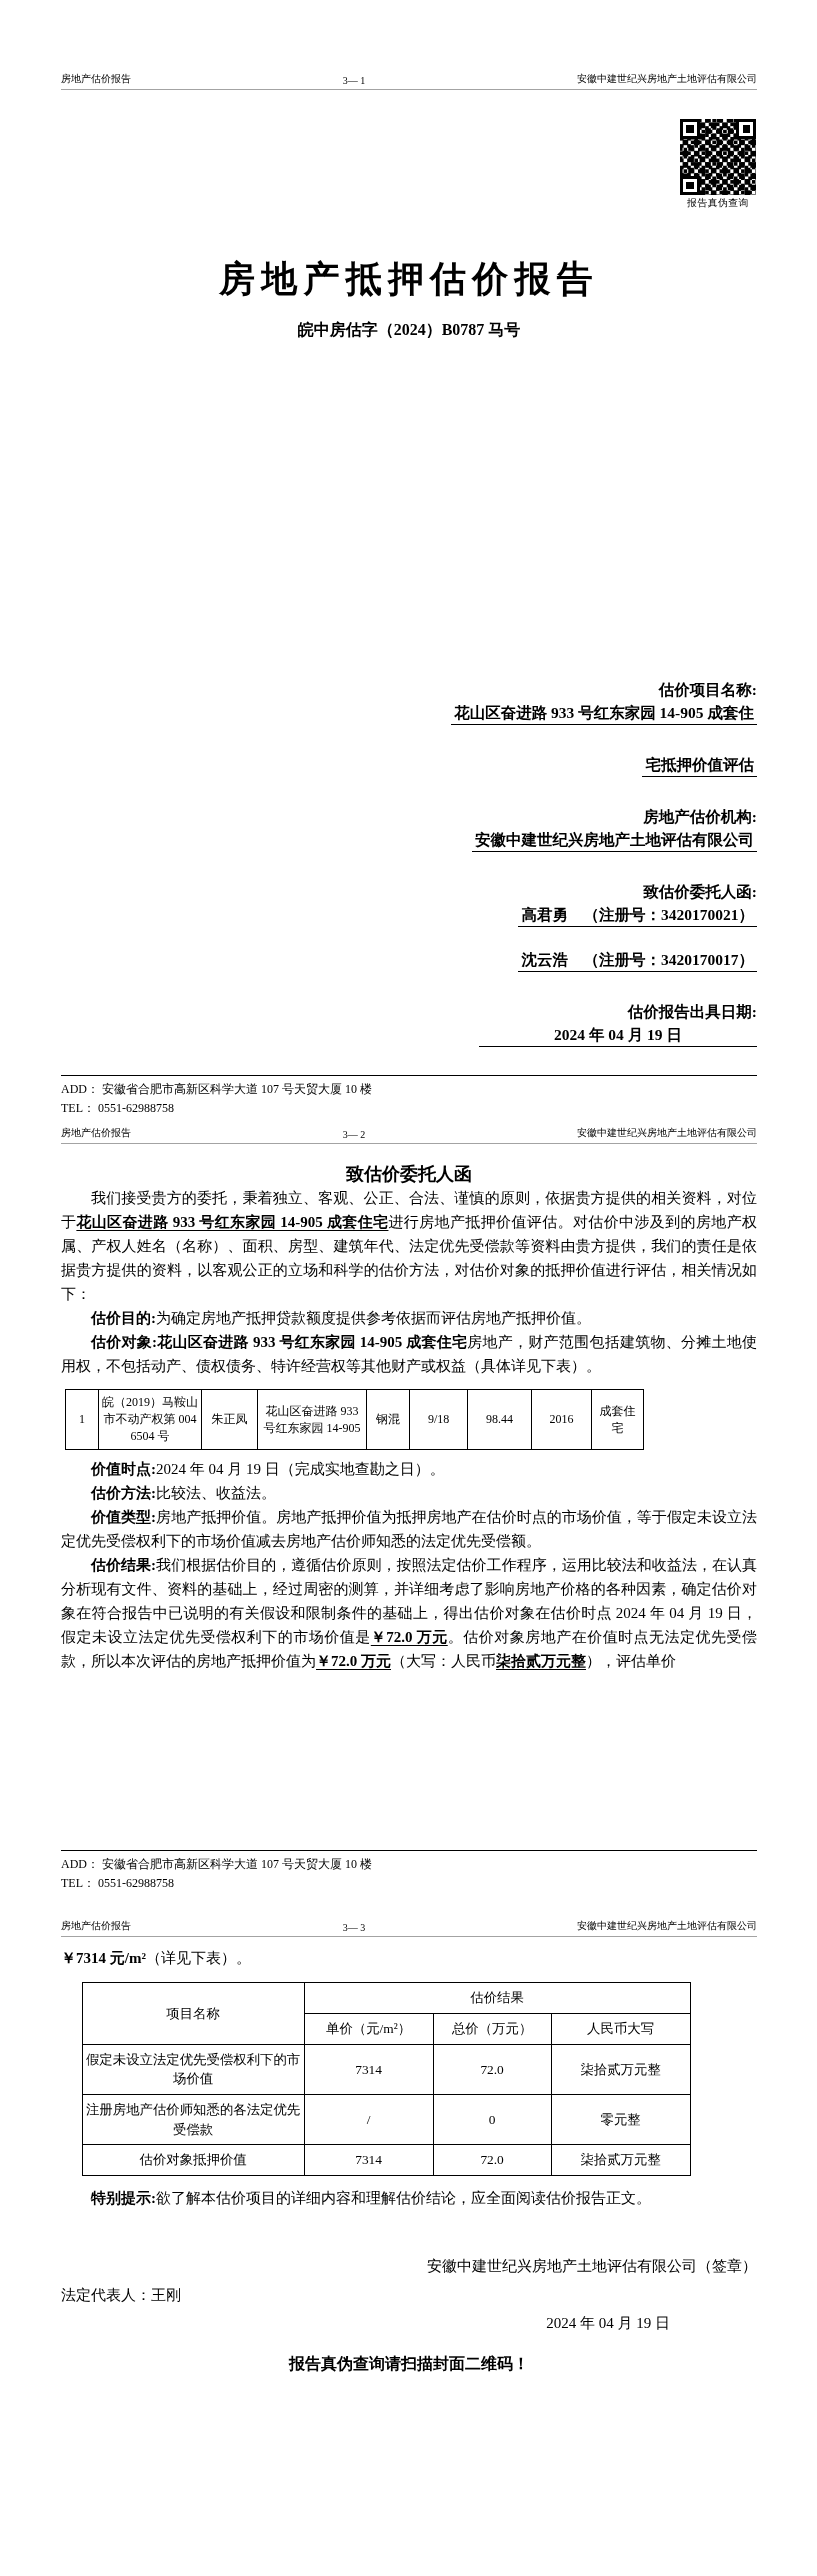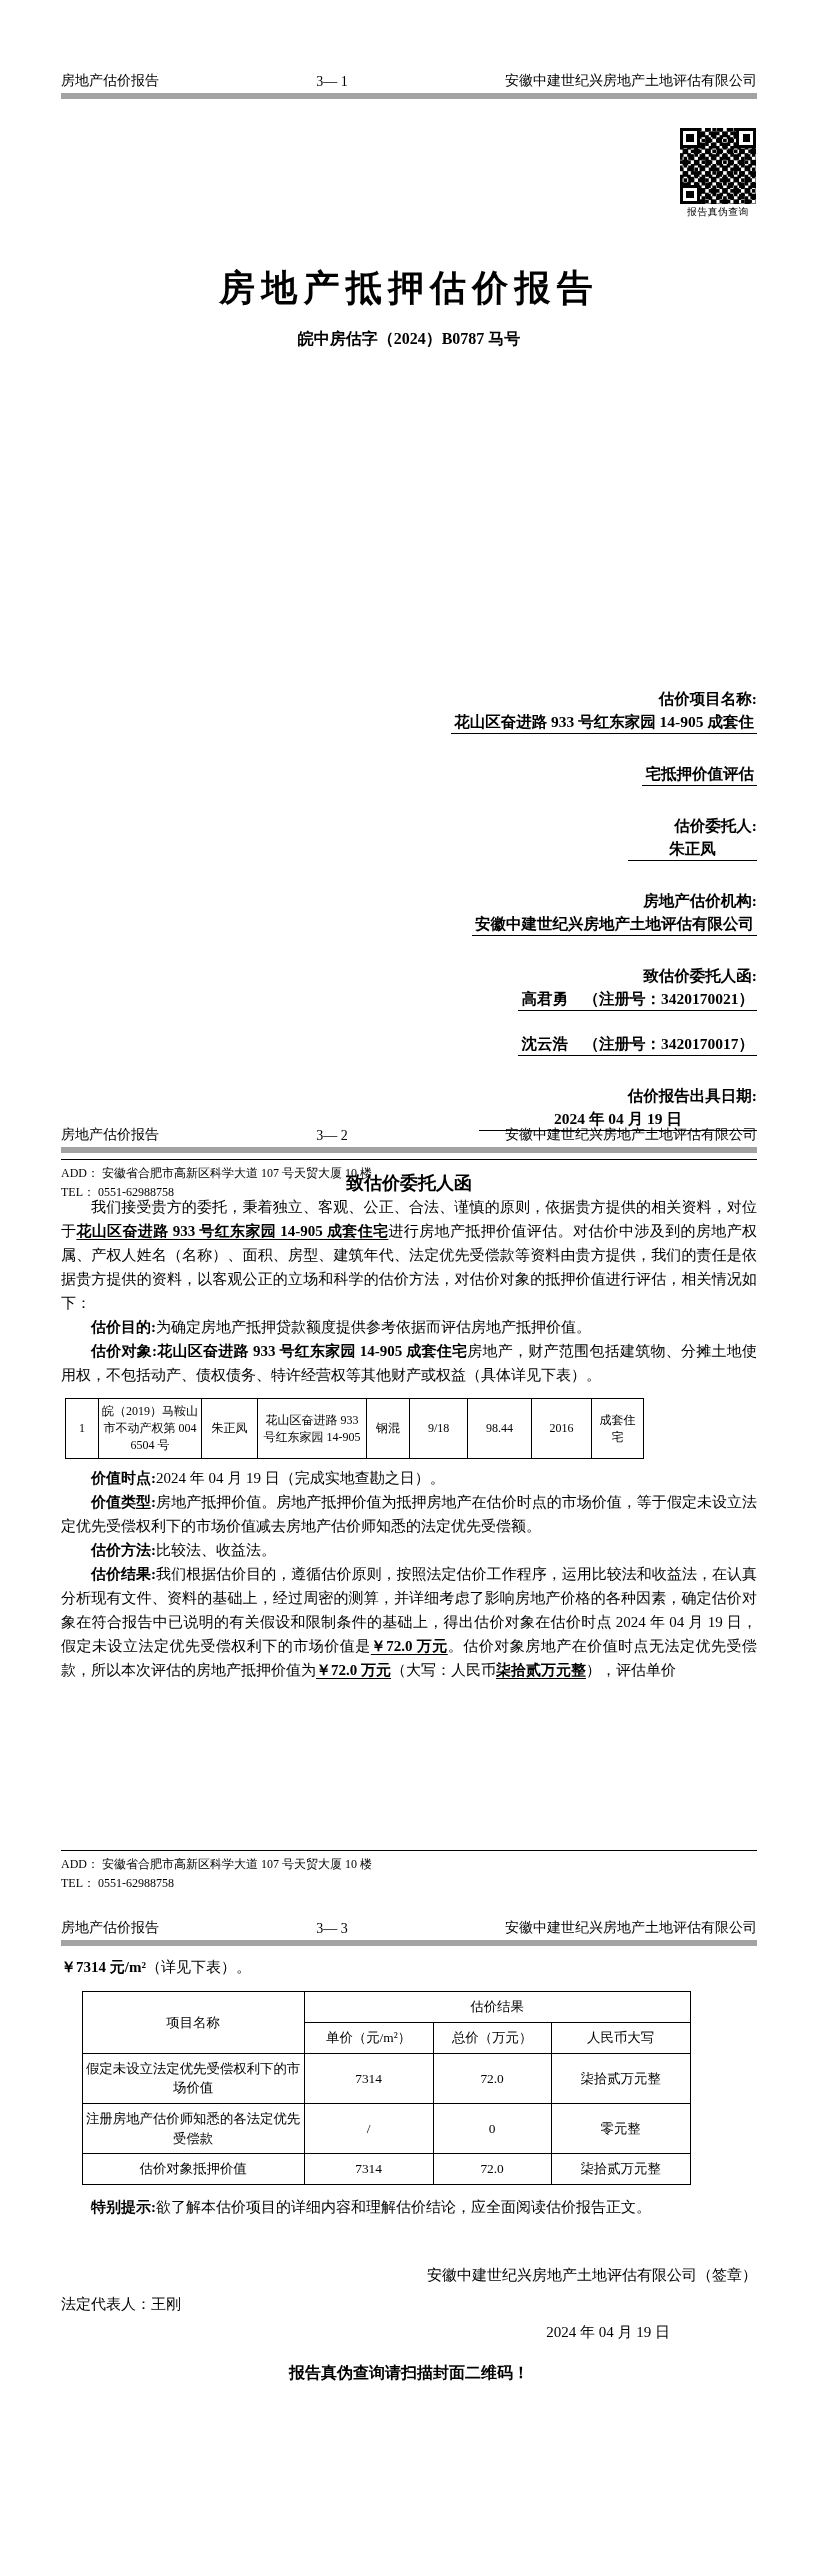--- a/index.html
+++ b/index.html
@@ -15,21 +15,21 @@
     position:absolute; left:0; width:818px;
     padding:0 61px 13.4px 61px;
     display:flex; flex-direction:column;
   }
   .page-1 { top:0;      height:1113px; }
   .page-2 { top:1113px; height:793px; }
   .page-3 { top:1906px; height:1394px; }
 
   .page-header {
     display:flex; justify-content:space-between; align-items:flex-end;
-    font-size:14px; border-bottom:6px solid #a3a3a3; padding-bottom:3.1px;
+    font-size:10px; border-bottom:1px solid #a3a3a3; padding-bottom:3.1px;
   }
   .page-1 .page-header { margin-top:72px; }
   .page-2 .page-header, .page-3 .page-header { margin-top:13.4px; }
 
   .page-footer {
     margin-top:auto;
     border-top:1px solid #000;
     padding-top:4.1px;
     font-size:12px; line-height:1.55;
   }
@@ -122,24 +122,20 @@
     <h1 class="cover-title">房地产抵押估价报告</h1>
     <div class="cover-docno">皖中房估字（2024）B0787 马号</div>
 
     <div class="cover-fields">
       <div class="cover-row">
         <span>估价项目名称:</span>
         <span class="u-val">花山区奋进路 933 号红东家园 14-905 成套住</span>
       </div>
       <div class="cover-row row-wrap2">
         <span class="u-val">宅抵押价值评估</span>
-      </div>
-      <div class="cover-row">
-        <span>估价委托人:</span>
-        <span class="u-val u-mid">朱正凤</span>
       </div>
       <div class="cover-row">
         <span>房地产估价机构:</span>
         <span class="u-val">安徽中建世纪兴房地产土地评估有限公司</span>
       </div>
       <div class="cover-row tight">
         <span>致估价委托人函:</span>
         <span class="u-val">高君勇　（注册号：3420170021）</span>
       </div>
       <div class="cover-row row-appr2">
@@ -194,23 +190,23 @@
         <td>9/18</td>
         <td>98.44</td>
         <td>2016</td>
         <td>成套住宅</td>
       </tr>
     </tbody>
       </table>
 
     <p class="para"><b class="lead">价值时点:</b><span>2024 年 04 月 19 日（完成实地查勘之日）。</span></p>
 
+    <p class="para"><b class="lead">估价方法:</b><span>比较法、收益法。</span></p>
+
     <p class="para"><b class="lead">价值类型:</b><span>房地产抵押价值。房地产抵押价值为抵押房地产在估价时点的市场价值，等于假定未设立法定优先受偿权利下的市场价值减去房地产估价师知悉的法定优先受偿额。</span></p>
-
-    <p class="para"><b class="lead">估价方法:</b><span>比较法、收益法。</span></p>
 
     <p class="para"><b class="lead">估价结果:</b><span>我们根据估价目的，遵循估价原则，按照法定估价工作程序，运用比较法和收益法，在认真分析现有文件、资料的基础上，经过周密的测算，并详细考虑了影响房地产价格的各种因素，确定估价对象在符合报告中已说明的有关假设和限制条件的基础上，得出估价对象在估价时点 2024 年 04 月 19 日，假定未设立法定优先受偿权利下的市场价值是</span><b class="em-u">￥72.0 万元</b><span>。估价对象房地产在价值时点无法定优先受偿款，所以本次评估的房地产抵押价值为</span><b class="em-u">￥72.0 万元</b><span>（大写：人民币</span><b class="em-u">柒拾贰万元整</b><span>），评估单价</span></p>
 
     <div class="page-footer">
       <div>ADD： 安徽省合肥市高新区科学大道 107 号天贸大厦 10 楼</div>
       <div>TEL： 0551-62988758</div>
     </div>
   </section>
 
   <section class="page page-3">

